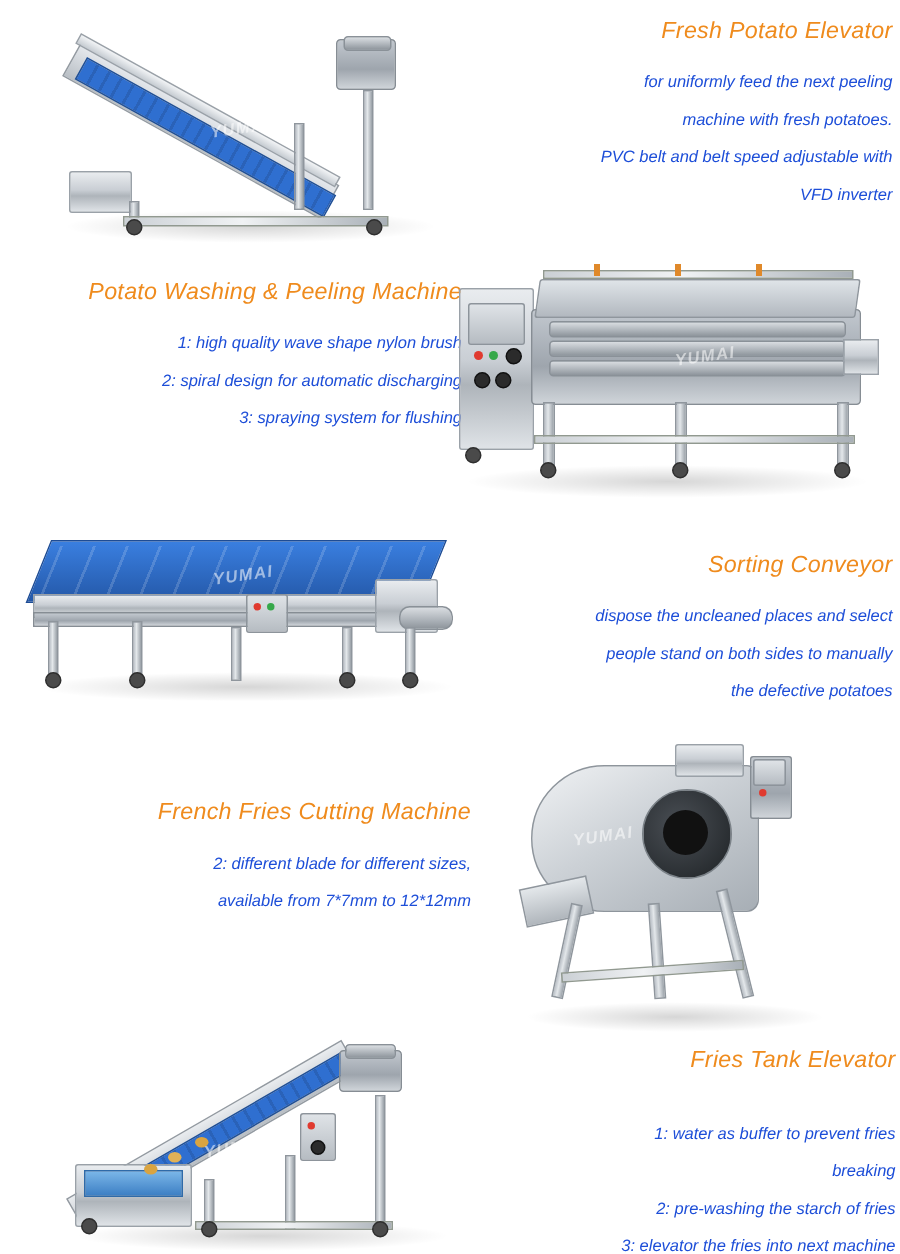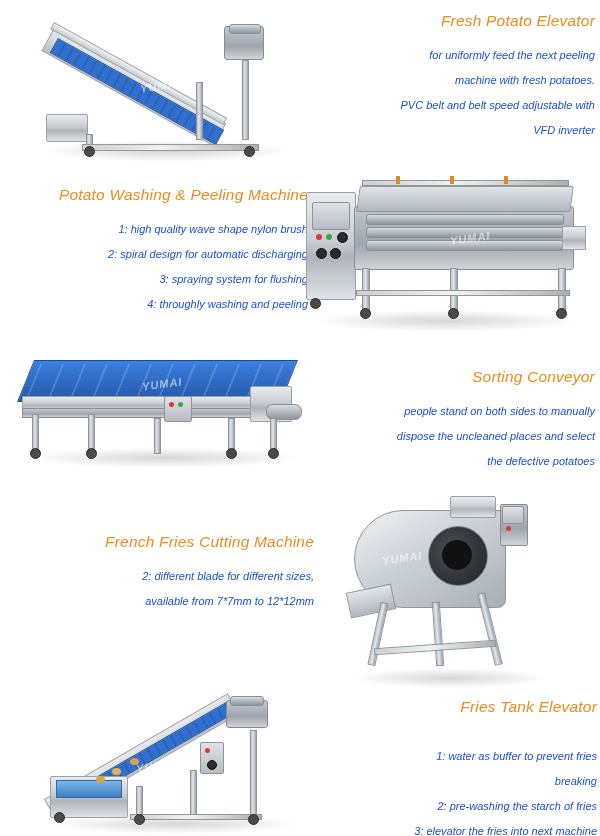--- a/index.html
+++ b/index.html
@@ -163,21 +163,20 @@
       <div class="line">VFD inverter</div>
     </div>
   </div>
 
   <div class="block" style="left:18px; top:186px; width:290px;">
     <div class="title">Potato Washing &amp; Peeling Machine</div>
     <div class="lines" style="margin-top:13px; padding-left:8px;">
       <div class="line">1: high quality wave shape nylon brush</div>
       <div class="line">2: spiral design for automatic discharging</div>
       <div class="line">3: spraying system for flushing</div>
-      <div class="line">4: throughly washing and peeling</div>
     </div>
   </div>
 
   <div class="photo" style="left:300px; top:170px; width:290px; height:165px;">
     <div class="shadow" style="left:10px; top:140px; width:270px; height:22px;"></div>
 
     <div class="steel" style="left:6px; top:22px; width:48px; height:106px; border-radius:2px;"></div>
     <div class="panel" style="left:12px; top:32px; width:36px; height:26px;"></div>
     <div class="led" style="left:16px; top:64px; width:6px; height:6px; background:#e03a2f;"></div>
     <div class="led" style="left:26px; top:64px; width:6px; height:6px; background:#36a84a;"></div>
@@ -242,22 +241,22 @@
     <div class="wheel" style="left:16px; top:96px;"></div>
     <div class="wheel" style="left:72px; top:96px;"></div>
     <div class="wheel" style="left:212px; top:96px;"></div>
     <div class="wheel" style="left:254px; top:96px;"></div>
     <div class="wm" style="left:128px; top:26px;">YUMAI</div>
   </div>
 
   <div class="block" style="left:325px; top:368px; width:270px;">
     <div class="title">Sorting Conveyor</div>
     <div class="lines" style="margin-top:13px;">
+      <div class="line">dispose the uncleaned places and select</div>
       <div class="line">people stand on both sides to manually</div>
-      <div class="line">dispose the uncleaned places and select</div>
       <div class="line">the defective potatoes</div>
     </div>
   </div>
 
   <div class="block" style="left:24px; top:533px; width:290px;">
     <div class="title">French Fries Cutting Machine</div>
     <div class="lines" style="margin-top:13px; padding-left:0px;">
       <div class="line">2: different blade for different sizes,</div>
       <div class="line">available from 7*7mm to 12*12mm</div>
     </div>

